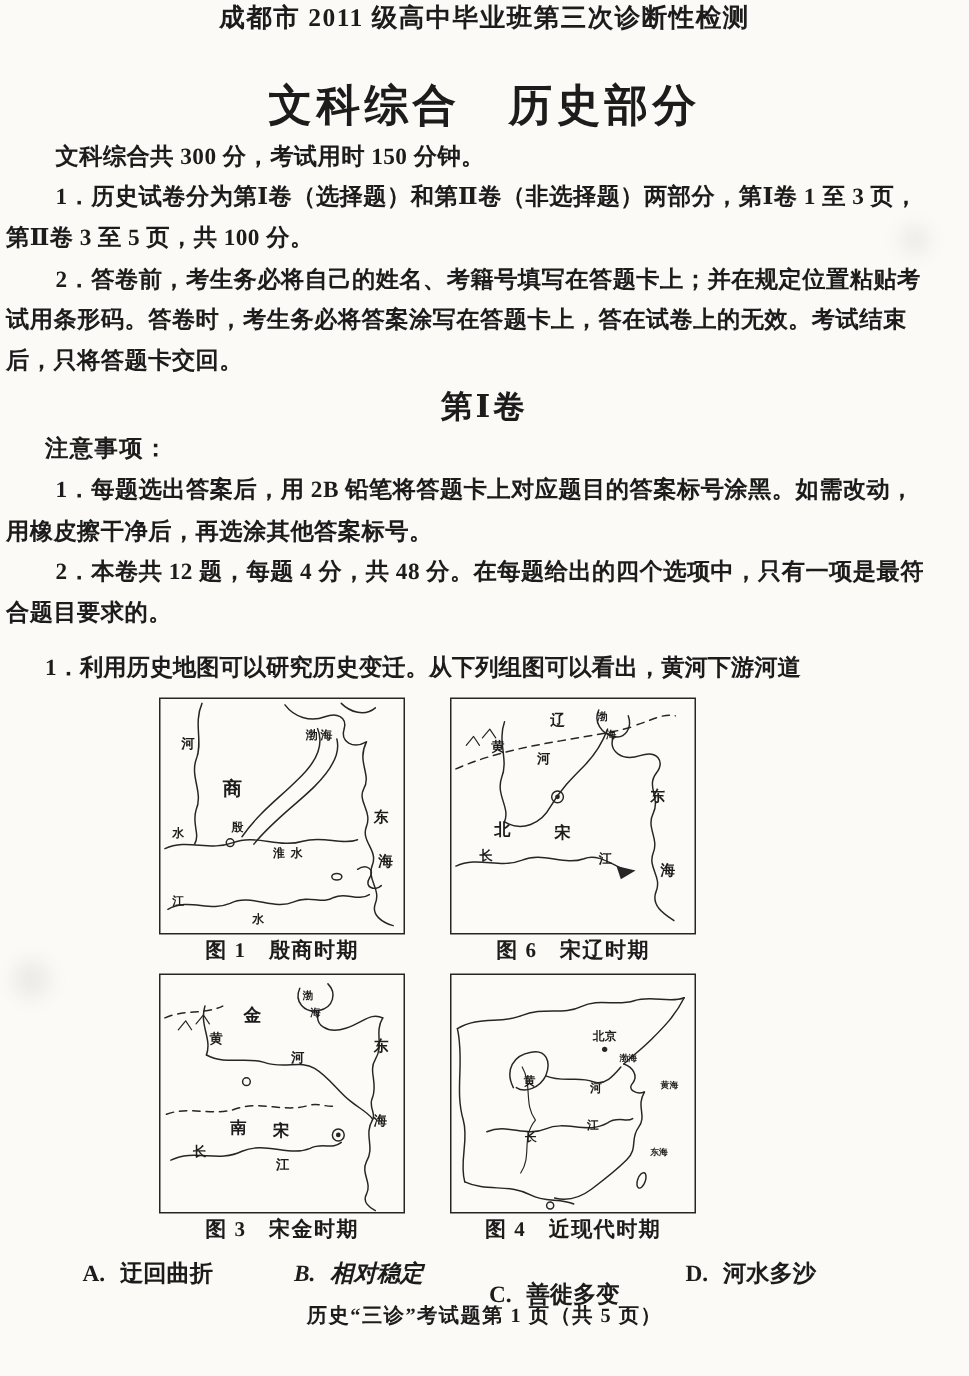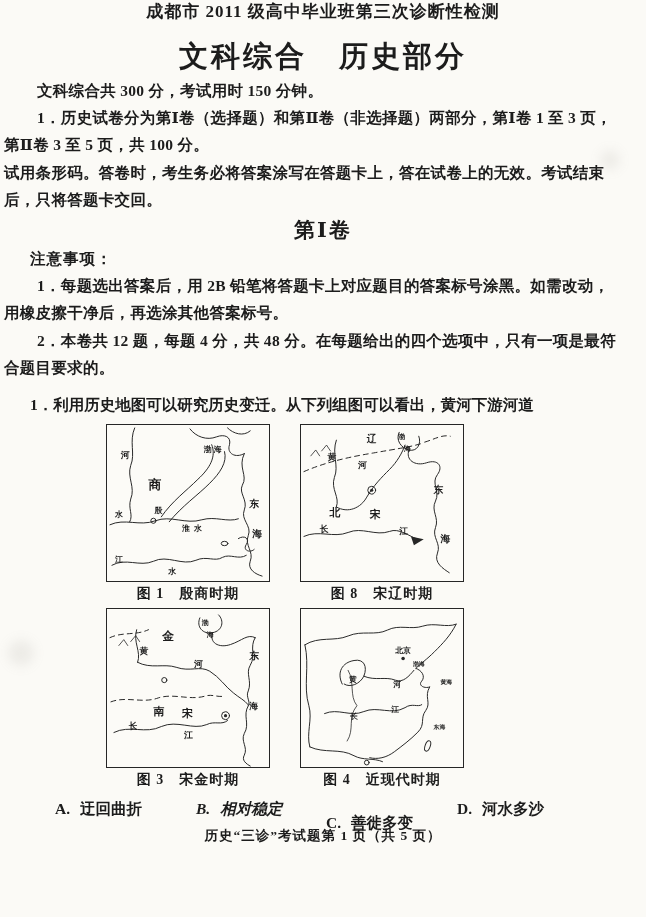--- a/index.html
+++ b/index.html
@@ -8,21 +8,21 @@
     background:#fbfaf6;color:#1c1c1c;
     font-family:"Liberation Serif","DejaVu Serif",serif;
   }
   .page{width:646px;height:917px;position:relative;}
   .scan-smudge{position:absolute;border-radius:50%;background:#9a968e;filter:blur(6px);opacity:.14;}
   .exam-name{
     text-align:center;font-size:17px;font-weight:700;
     letter-spacing:1px;
   }
   .subject-title{
-    margin-top:14px;text-align:center;font-size:29px;font-weight:700;
+    margin-top:28px;text-align:center;font-size:29px;font-weight:700;
     letter-spacing:3px;
   }
   .body-block{}
   .ln{height:27.2px;line-height:27.2px;font-size:15.5px;font-weight:600;
       letter-spacing:.3px;white-space:nowrap;}
   .ind{padding-left:37px;}
   .flush{padding-left:4px;}
   .part-heading{
     height:30px;line-height:30px;text-align:center;font-size:21px;
     font-weight:700;letter-spacing:2px;margin-top:2px;
@@ -64,20 +64,21 @@
   <div class="scan-smudge" style="left:8px;top:640px;width:26px;height:26px;"></div>
   <div class="scan-smudge" style="left:600px;top:150px;width:20px;height:20px;"></div>
 
   <div class="exam-name">成都市 2011 级高中毕业班第三次诊断性检测</div>
   <div class="subject-title">文科综合　历史部分</div>
 
   <div class="body-block">
     <div class="ln ind">文科综合共 300 分，考试用时 150 分钟。</div>
     <div class="ln ind">1．历史试卷分为第Ⅰ卷（选择题）和第Ⅱ卷（非选择题）两部分，第Ⅰ卷 1 至 3 页，</div>
     <div class="ln flush">第Ⅱ卷 3 至 5 页，共 100 分。</div>
+    <div class="ln ind">2．答卷前，考生务必将自己的姓名、考籍号填写在答题卡上；并在规定位置粘贴考</div>
     <div class="ln flush">试用条形码。答卷时，考生务必将答案涂写在答题卡上，答在试卷上的无效。考试结束</div>
     <div class="ln flush">后，只将答题卡交回。</div>
   </div>
 
   <div class="part-heading">第Ⅰ卷</div>
 
   <div class="notice-title">注意事项：</div>
   <div>
     <div class="ln ind">1．每题选出答案后，用 2B 铅笔将答题卡上对应题目的答案标号涂黑。如需改动，</div>
     <div class="ln flush">用橡皮擦干净后，再选涂其他答案标号。</div>
@@ -146,21 +147,21 @@
             <text x="58" y="42" font-size="9">河</text>
             <text x="29" y="91" font-size="11">北</text>
             <text x="70" y="93" font-size="11">宋</text>
             <text x="19" y="108" font-size="9">长</text>
             <text x="100" y="110" font-size="9">江</text>
             <text x="135" y="68" font-size="10">东</text>
             <text x="142" y="118" font-size="10">海</text>
           </g>
         </svg>
       </div>
-      <div class="figure-caption">图 8　宋辽时期</div>
+      <div class="figure-caption">图 6　宋辽时期</div>
     </div>
 
     <div class="figure">
       <div class="map-frame">
         <svg viewBox="0 0 164 158">
           <g class="ml">
             <path class="dash" d="M3,28 C16,22 29,26 42,20"></path>
             <path class="thin" d="M12,36 l5,-6 l4,6 M24,32 l5,-6 l4,6"></path>
             <path d="M94,8 C90,17 97,25 107,23 C117,21 119,11 113,5"></path>
             <path d="M107,23 C103,33 113,39 125,35 C137,31 142,24 150,28"></path>

